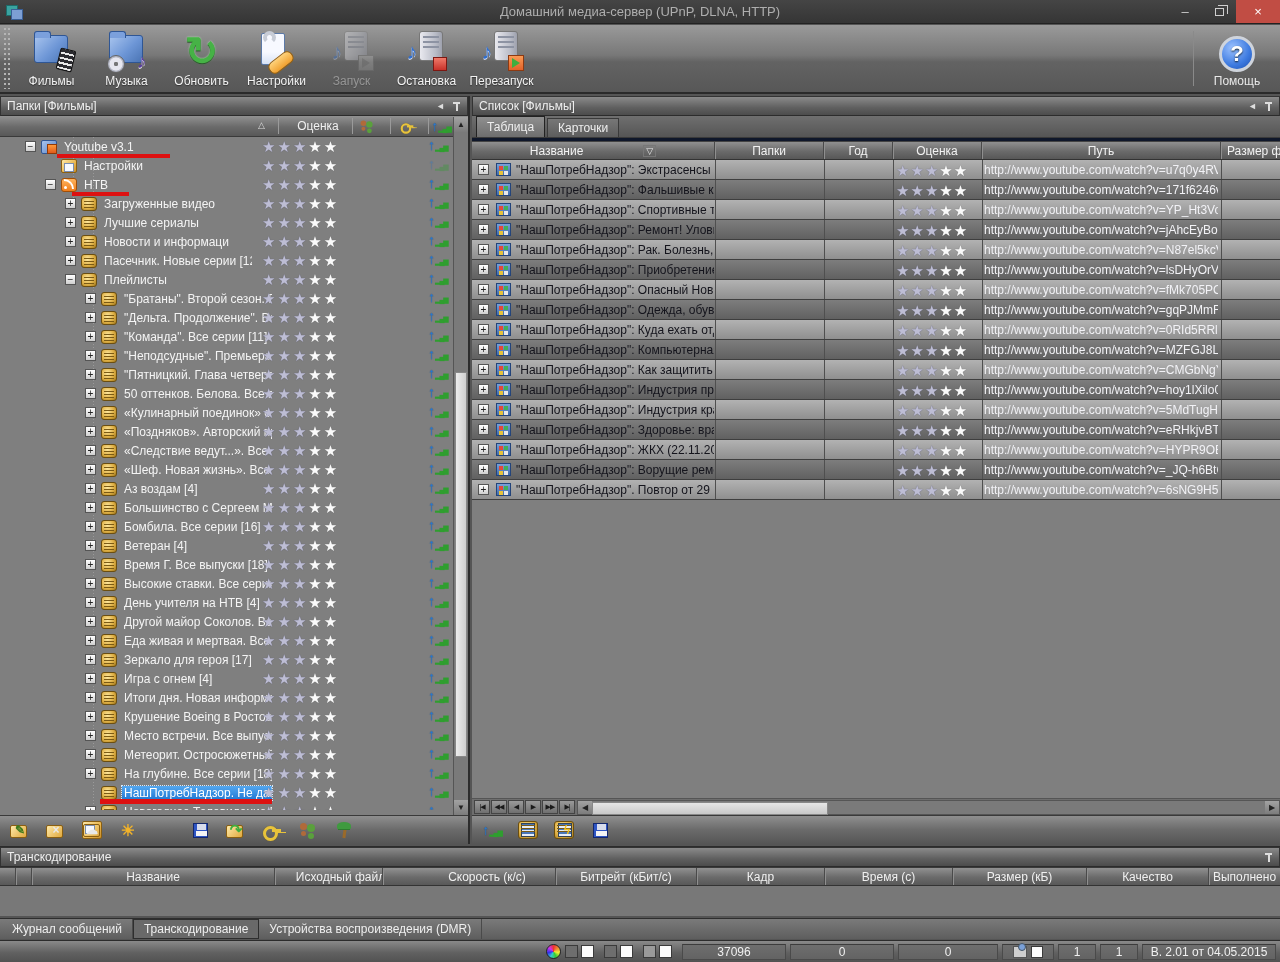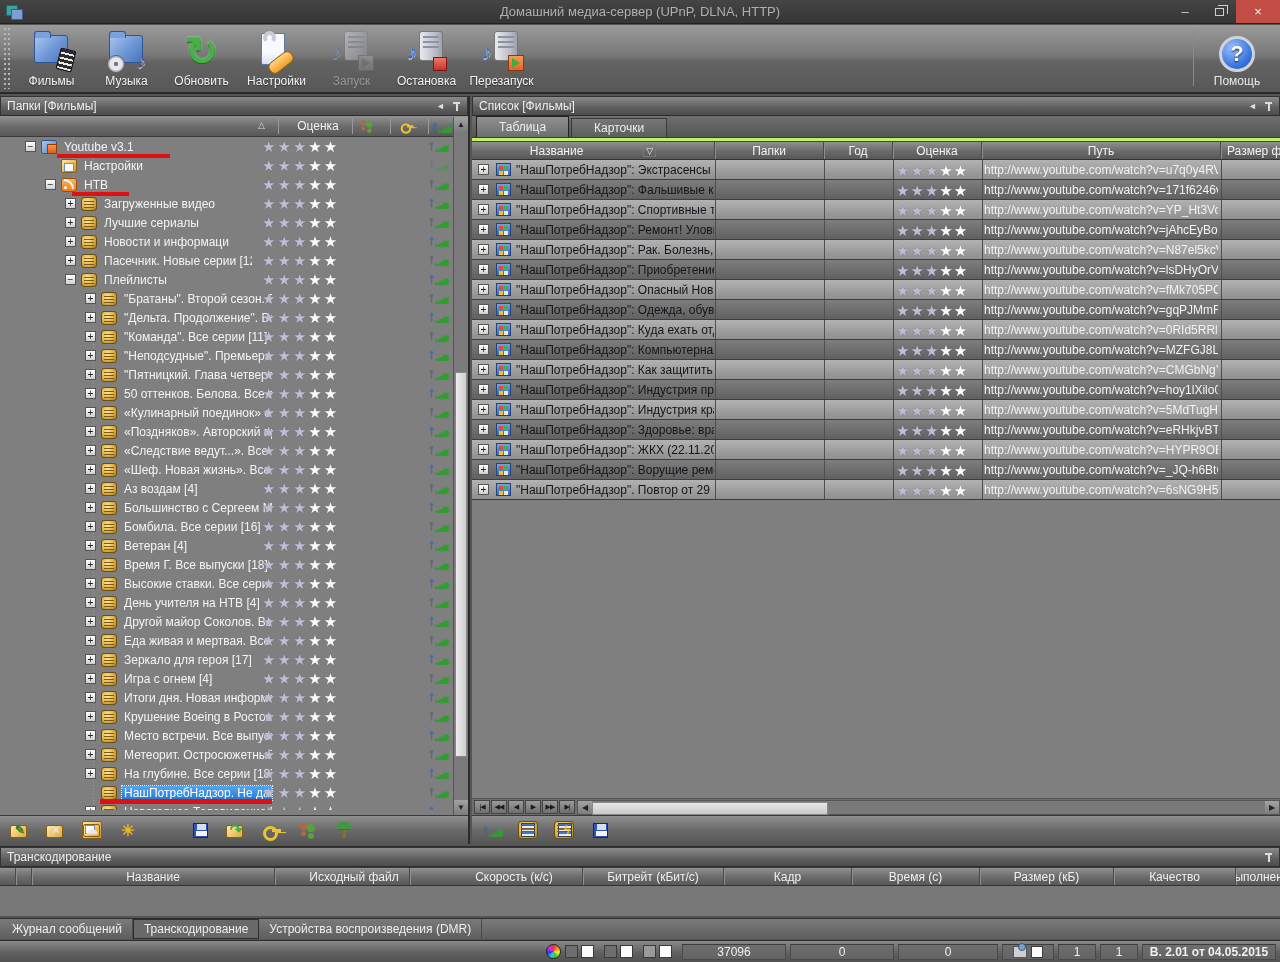--- a/index.html
+++ b/index.html
@@ -121,23 +121,23 @@
   .key-ic::before { content:""; position:absolute; left:0; top:1px; width:9px; height:9px; border:3px solid #e8c33a; border-radius:50%; box-shadow:0 0 1px #7a5f00; }
   .key-ic::after { content:""; position:absolute; left:9px; top:4px; width:9px; height:3px; background:#e8c33a; box-shadow:6px 2px 0 -1px #e8c33a, 3px 2px 0 -1px #e8c33a; }
   .people-ic { position:relative; width:18px; height:16px; }
   .people-ic::before { content:""; position:absolute; left:1px; top:1px; width:7px; height:7px; border-radius:50%; background:#b06a3a; box-shadow:0 7px 0 -1px #b06a3a; }
   .people-ic::after { content:""; position:absolute; left:8px; top:2px; width:8px; height:8px; border-radius:50%; background:#5aa03c; box-shadow:0 8px 0 -1px #5aa03c; }
   .palm-ic { position:relative; width:16px; height:16px; }
   .palm-ic::before { content:""; position:absolute; left:7px; bottom:0; width:3px; height:9px; background:#9a6a2a; transform:rotate(8deg); }
   .palm-ic::after { content:""; position:absolute; left:1px; top:0; width:14px; height:7px; background:#3f9a3f; border-radius:50% 50% 10% 10%; box-shadow:0 2px 0 -1px #2f7a2f; }
 
   
-  .right-panel { position:absolute; left:472px; top:96px; width:808px; height:748px; background:#bef264; display:flex; flex-direction:column; }
+  .right-panel { position:absolute; left:472px; top:96px; width:808px; height:748px; background:#0f172a; display:flex; flex-direction:column; }
   .tabs { height:22px; background:linear-gradient(#6f6f6f,#555); display:flex; align-items:flex-end; padding-left:4px; gap:2px; border-bottom:1px solid #3a3a3a; }
-  .tab { height:19px; padding:0 22px; font-size:12px; color:#eee; display:flex; align-items:center; background:linear-gradient(#777,#5d5d5d); border:1px solid #3a3a3a; border-bottom:none; }
+  .tab { height:19px; padding:0 10px; font-size:12px; color:#eee; display:flex; align-items:center; background:linear-gradient(#777,#5d5d5d); border:1px solid #3a3a3a; border-bottom:none; }
   .tab.active { background:linear-gradient(#8f8f8f,#6e6e6e); border-color:#222; height:21px; }
   .grid-hdr { height:19px; margin-top:3px; background:linear-gradient(#909090,#6a6a6a 55%,#575757); border-top:1px solid #444; border-bottom:1px solid #333; position:relative; font-size:12px; color:#f2f2f2; }
   .gcell { position:absolute; top:0; bottom:0; display:flex; align-items:center; justify-content:center; border-right:1px solid #4a4a4a; box-shadow:1px 0 0 #8f8f8f; overflow:hidden; white-space:nowrap; }
   .sort-desc { font-size:9px; color:#e8e8e8; border:1px solid #777; padding:0 2px; margin-left:60px; }
   .gtable { position:relative; height:340px; overflow:hidden; }
   .grow { position:relative; height:20px; border-bottom:1px solid #3e3e3e; font-size:12px; }
   .grow.odd { background:linear-gradient(#b2b2b2,#8f8f8f); }
   .grow.even { background:linear-gradient(#7d7d7d,#616161); }
   .grow .cell-line { position:absolute; top:0; bottom:0; width:1px; background:#4f4f4f; }
   .gexp { position:absolute; left:6px; top:4px; width:11px; height:11px; background:linear-gradient(#fff,#cfcfcf); border:1px solid #555; color:#222; font-size:10px; line-height:9px; text-align:center; }
@@ -1281,21 +1281,21 @@
     <div class="panel-header">
       <span>Транскодирование</span>
       <span class="ph-tools">
           <span class="pin-icon"></span>
         </span>
     </div>
     <div class="tc-hdrrow">
       <span class="tc-cell" style="width:16px;"></span>
       <span class="tc-cell" style="width:16px;"></span>
     <span class="tc-cell" style="width: 243px;">Название</span>
-        <span class="tc-cell" style="width: 135px; padding-left: 24px;">Исходный файл</span>
+        <span class="tc-cell" style="width: 108px; padding-left: 24px;">Исходный файл</span>
         <span class="tc-cell" style="width: 137px; margin-left: 36px;">Скорость (к/с)</span>
         <span class="tc-cell" style="width: 141px;">Битрейт (кБит/с)</span>
         <span class="tc-cell" style="width: 128px;">Кадр</span>
         <span class="tc-cell" style="width: 128px;">Время (с)</span>
         <span class="tc-cell" style="width: 134px;">Размер (кБ)</span>
         <span class="tc-cell" style="width: 122px;">Качество</span>
         <span class="tc-cell" style="width: 93px; flex: 1 1 0%; border-right: none;">Выполнено</span>
       </div>
   </div>
 
@@ -1321,16 +1321,16 @@
       </span>
     <span class="sfield" style="width:104px;">37096</span>
     <span class="sfield" style="width:104px;">0</span>
     <span class="sfield" style="width:100px;">0</span>
     <span class="sfield" style="width:52px; gap:4px;">
         <span class="prn-ic"></span>
         <span class="sq white" style="width:12px;height:12px;"></span>
       </span>
     <span class="sfield" style="width:38px;">1</span>
     <span class="sfield" style="width:38px;">1</span>
-    <span class="sfield" style="flex:1;font-weight:bold;">В. 2.01 от 04.05.2015</span>
+    <span class="sfield" style="flex:1;">В. 2.01 от 04.05.2015</span>
   </div>
 
 </div>
 
 </body></html>

